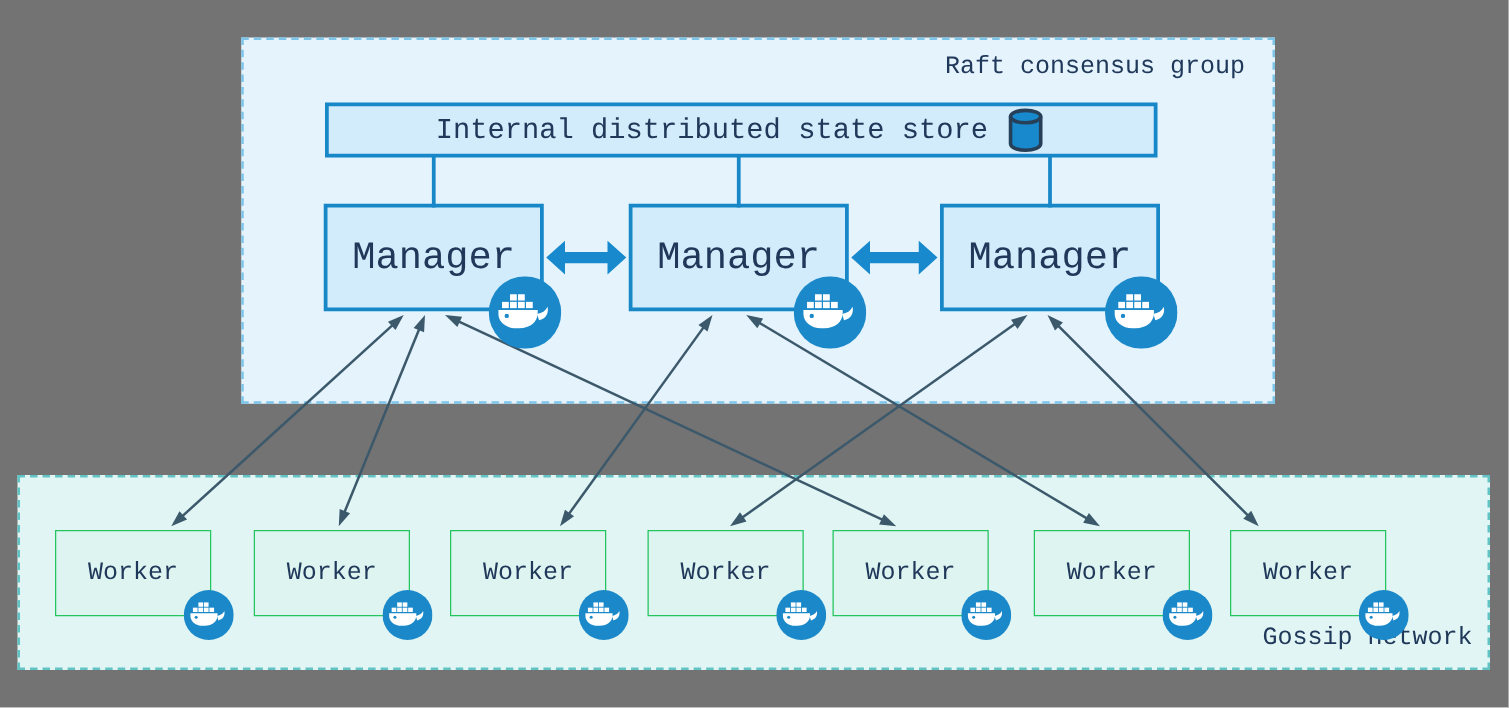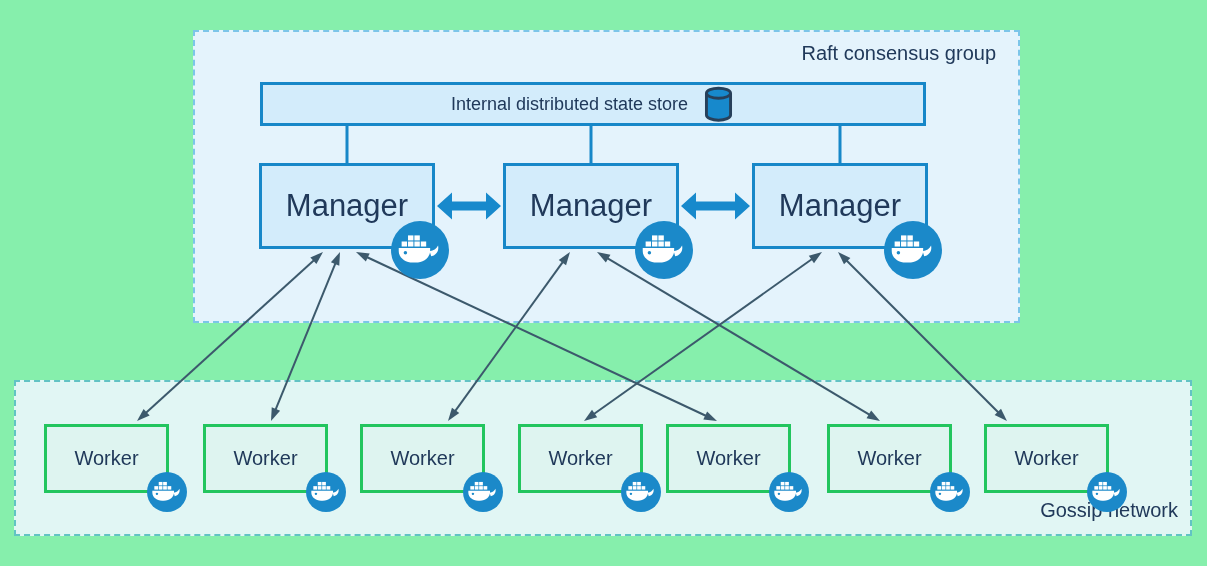--- a/index.html
+++ b/index.html
@@ -1,25 +1,25 @@
 <!DOCTYPE html>
 <html><head>
 <meta charset="utf-8">
 <style>
   html,body{margin:0;padding:0;background:#ffffff;}
   #stage{
-    position:relative;width:1207px;height:566px;background:#86efac;
-    font-family:Liberation Sans, sans-serif;overflow:hidden;
+    position:relative;width:1207px;height:566px;background:#737373;
+    font-family:Liberation Mono, monospace;overflow:hidden;
   }
   .group-box{position:absolute;box-sizing:border-box;border:2px dashed;}
   .group-label{position:absolute;font-size:20px;white-space:nowrap;}
   .node{position:absolute;box-sizing:border-box;display:flex;align-items:center;justify-content:center;}
   .node-blue{background:#d3ecfb;border:3px solid #1787c8;}
-  .node-teal{background:#def4f0;border:3px solid #22c55e;}
-  .store-label{font-size:18px;}
+  .node-teal{background:#def4f0;border:1px solid #22c55e;}
+  .store-label{font-size:23px;}
   .manager-label{font-size:31px;}
   .worker-label{font-size:20px;}
   .txt{color:#20395a;}
   .docker-icon{position:absolute;z-index:6;line-height:0;}
   #overlay{position:absolute;left:0;top:0;z-index:5;pointer-events:none;}
   .group-box{z-index:1;}
   .node{z-index:3;}
 </style>
 </head>
 <body>

